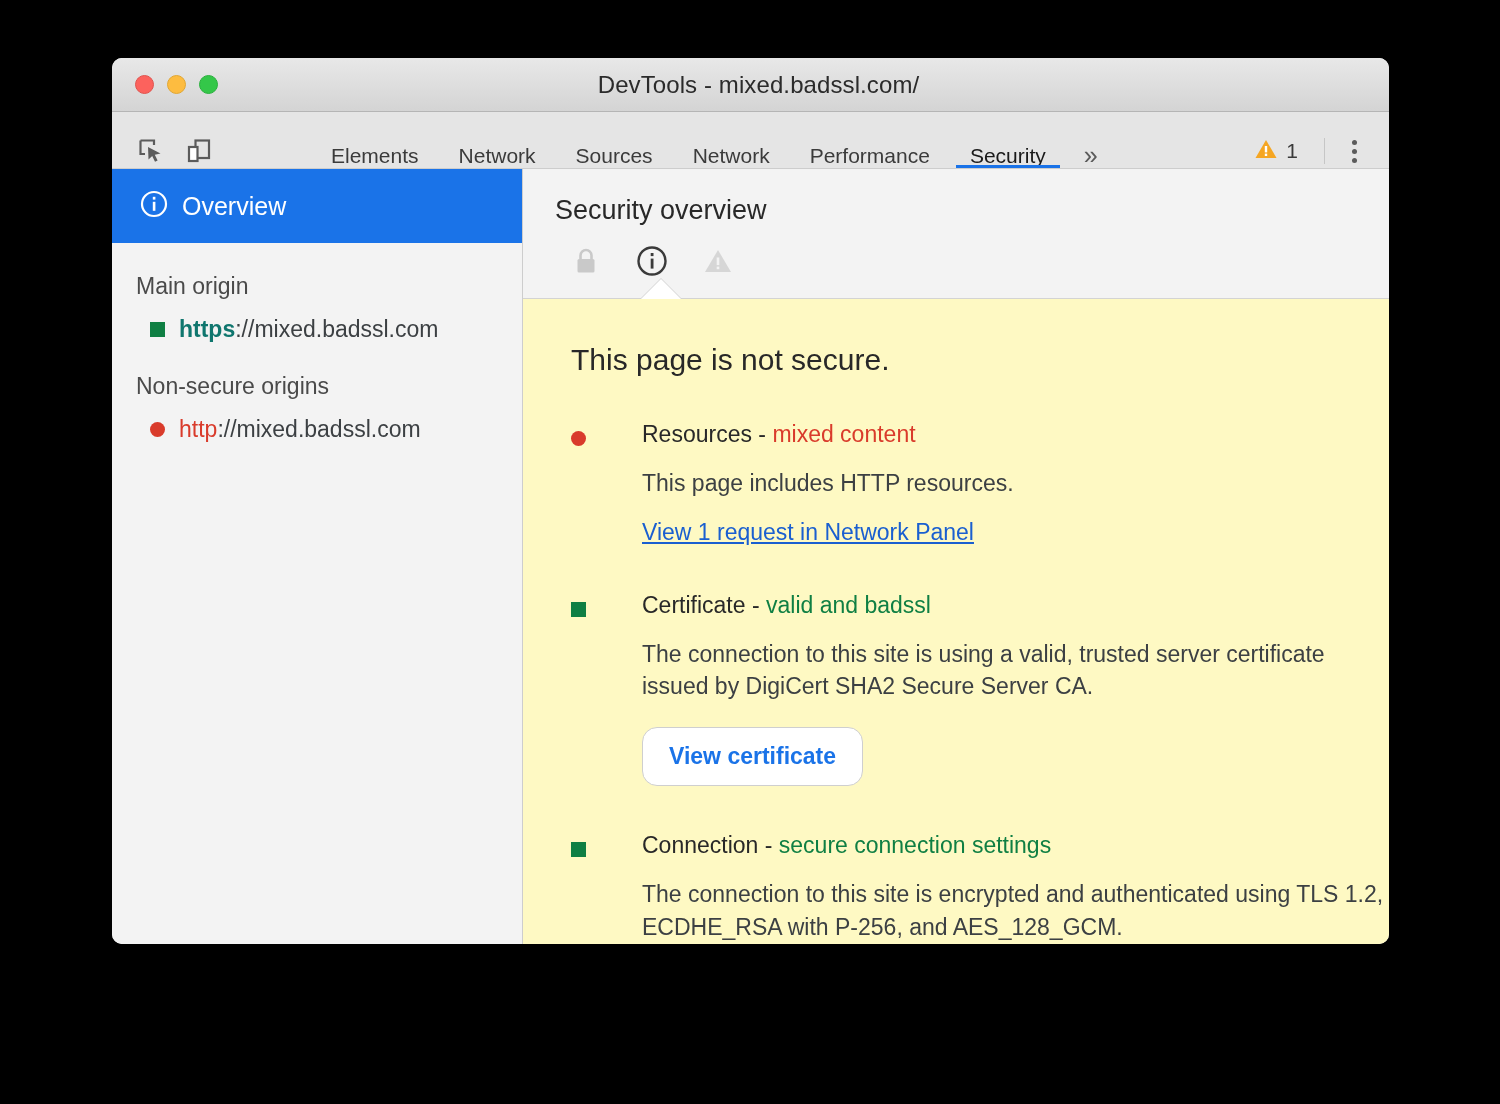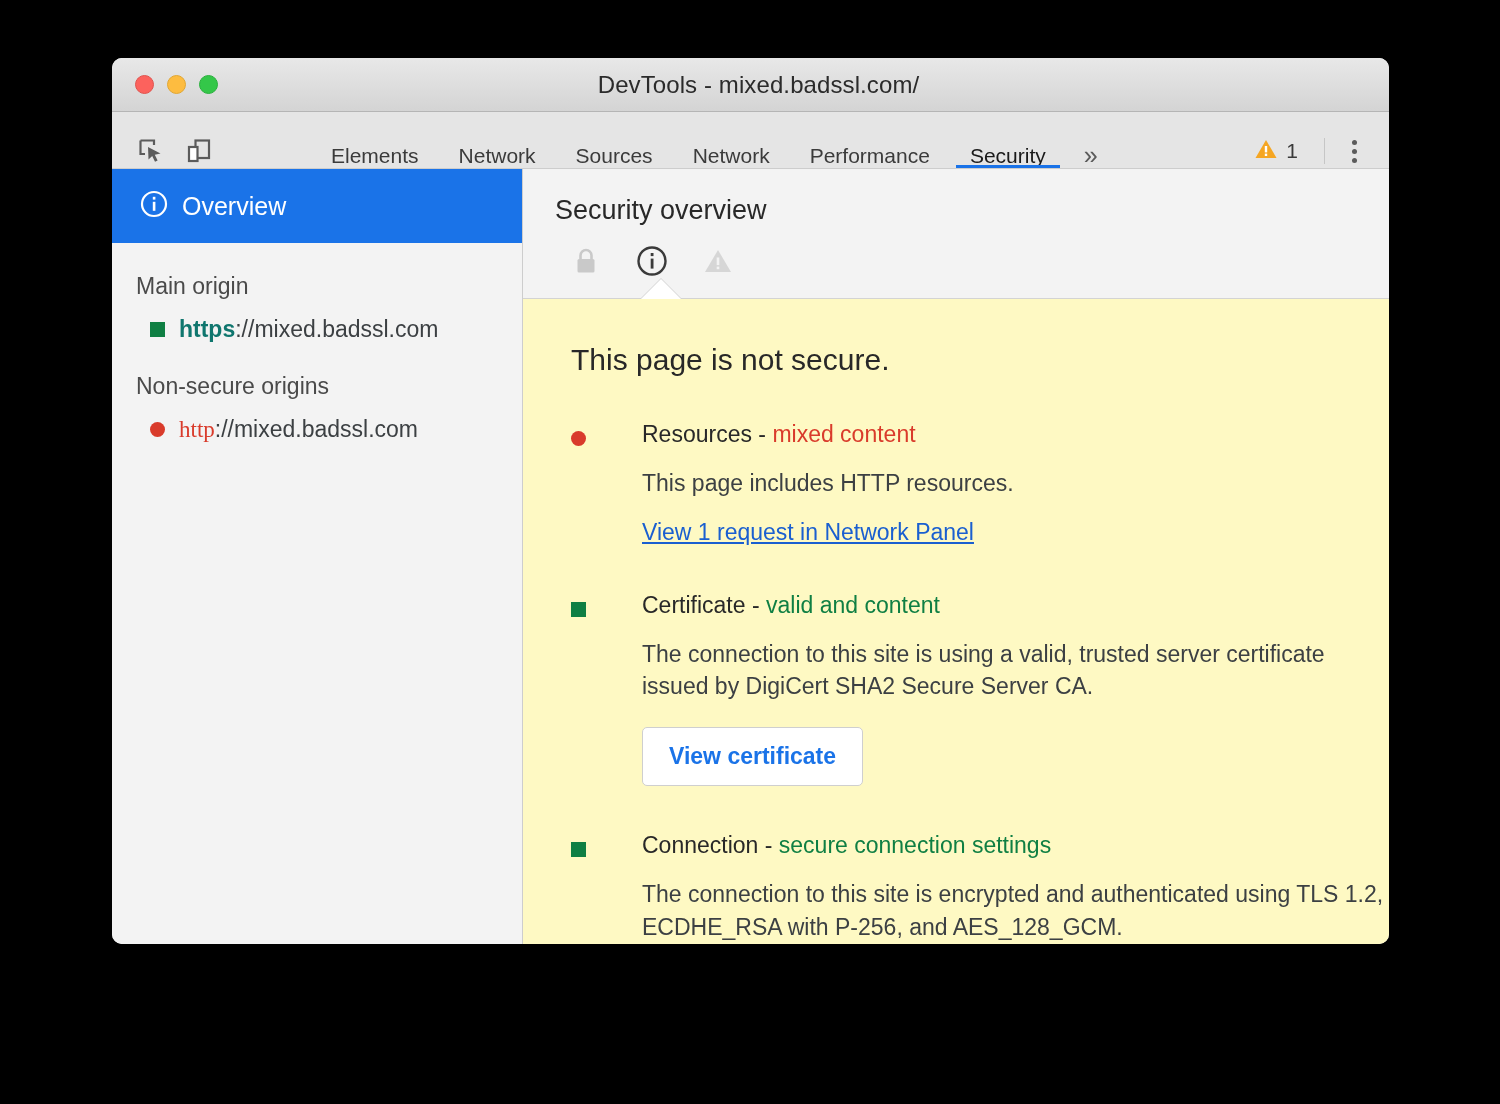--- a/index.html
+++ b/index.html
@@ -149,21 +149,21 @@
     align-items: center;
     gap: 14px;
     padding: 16px 0 0 38px;
     font-size: 23px;
   }
   .sq { width: 15px; height: 15px; flex: 0 0 15px; display:block; }
   .sq.green { background: #0f7f43; }
   .cir { width: 15px; height: 15px; flex: 0 0 15px; border-radius: 50%; display:block; }
   .cir.red { background: #d93b2b; }
   .origin-scheme.secure { color: #0f766e; font-weight: bold; }
-  .origin-scheme.insecure { color: #d93b2b; font-family: Liberation Serif, serif; }
+  .origin-scheme.insecure { color: #d93b2b; }
   .origin-rest { color: #3c4043; }
 
   
   .main { flex: 1; background: #fef9c3; display: flex; flex-direction: column; min-width: 0; }
   .main-header {
     background: #f3f3f3;
     border-bottom: 1px solid #d3d3d3;
     padding: 26px 0 0 32px;
     position: relative;
     flex: 0 0 auto;
@@ -230,21 +230,21 @@
     margin-top: 19px;
     font-size: 23px;
     color: #1a5fd0;
     text-decoration: underline;
   }
   .cert-btn {
     margin-top: 24px;
     display: inline-block;
     background: #ffffff;
     border: 1px solid #cfcfcf;
-    border-radius: 5px;
+    border-radius: 15px;
     padding: 15px 26px;
     font-size: 23px;
     font-weight: bold;
     color: #1a73e8;
     font-family: "Liberation Sans", sans-serif;
     cursor: pointer;
   }
 </style>
 </head>
 <body>
@@ -381,21 +381,21 @@
             <div class="expl-desc">This page includes HTTP resources.</div>
             <a class="expl-link" href="#">View 1 request in Network Panel</a>
           </div>
         </div>
 
         <div class="explanation">
           <div class="expl-bullet">
             <span class="sq green"></span>
           </div>
           <div class="expl-body">
-            <div class="expl-title"><span>Certificate - </span><span class="state-green">valid and content</span></div>
+            <div class="expl-title"><span>Certificate - </span><span class="state-green">valid and badssl</span></div>
             <div class="expl-desc">The connection to this site is using a valid, trusted server certificate issued by DigiCert SHA2 Secure Server CA.</div>
             <button class="cert-btn">View certificate</button>
           </div>
         </div>
 
         <div class="explanation">
           <div class="expl-bullet">
             <span class="sq green"></span>
           </div>
           <div class="expl-body">

